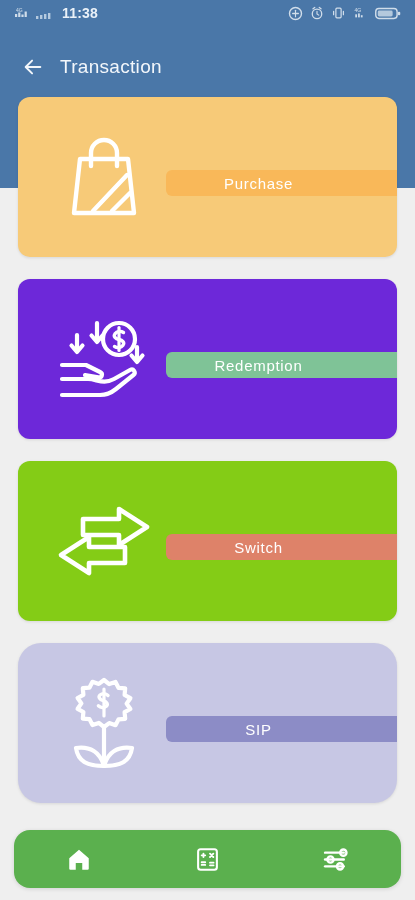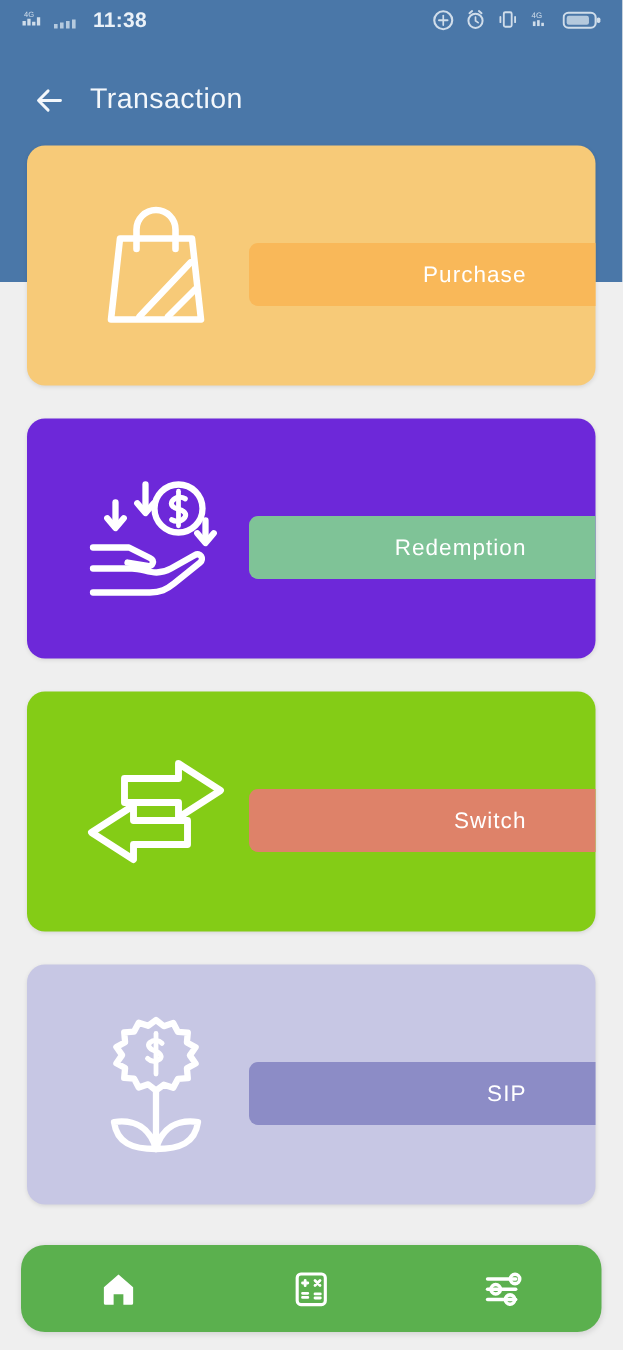--- a/index.html
+++ b/index.html
@@ -50,23 +50,23 @@
   }
   .card-icon {
     width:108px; min-width:108px;
     display:flex; align-items:center; justify-content:center;
     margin-left:32px;
   }
   .card-icon svg { display:block; }
   .card-pill {
     position:absolute;
     left:148px; right:-10px;
-    height:42px;
+    height:26px;
     border-radius:6px;
-    display:flex; align-items:center; justify-content:flex-end;margin-top:12px;
+    display:flex; align-items:center; justify-content:center;margin-top:12px;
   }
   .card-pill span {
     font-size:15px; color:#FFFFFF; letter-spacing:.7px;
     padding-right:56px;
   }
 
   
   .bottomnav {
     position:absolute; left:14px; right:14px; bottom:12px;
     height:58px; border-radius:16px;
@@ -183,21 +183,21 @@
         <svg width="94" height="76" viewBox="0 0 94 76">
           <path d="M62 6 90 24 62 42V32H26V16h36z" fill="none" stroke="#FFFFFF" stroke-width="4.6" stroke-linejoin="round"></path>
           <path d="M32 34 4 52l28 18V60h36V44H32z" fill="none" stroke="#FFFFFF" stroke-width="4.6" stroke-linejoin="round"></path>
         </svg>
       </div>
       <div class="card-pill" style="background:#DE8269;">
         <span>Switch</span>
       </div>
     </div>
 
-    <div class="card" style="background:#C7C7E4;">
+    <div class="card" style="background:#C7C7E4;border-radius:23px;">
       <div class="card-icon">
         <svg width="80" height="94" viewBox="0 0 80 94">
           <path d="M40 4l5.2 4.1 6.3-2.1 3.1 5.9 6.6.5-.6 6.6 5.8 3.2-3.8 5.4 3.8 5.4-5.8 3.2.6 6.6-6.6.5-3.1 5.9-6.3-2.1L40 51l-5.2-4.1-6.3 2.1-3.1-5.9-6.6-.5.6-6.6-5.8-3.2 3.8-5.4-3.8-5.4 5.8-3.2-.6-6.6 6.6-.5 3.1-5.9 6.3 2.1z" fill="none" stroke="#FFFFFF" stroke-width="4.2" stroke-linejoin="round"></path>
           <path d="M44 19.5a6 6 0 0 0-8-.5c-2 1.8-.5 4.5 3.2 5.6 3.7 1.1 5.2 3.8 3.2 5.6a6 6 0 0 1-8-.5" fill="none" stroke="#FFFFFF" stroke-width="3.4" stroke-linecap="round"></path>
           <path d="M40 13v27" stroke="#FFFFFF" stroke-width="3.2" stroke-linecap="round"></path>
           <path d="M40 52v38" stroke="#FFFFFF" stroke-width="4.2" stroke-linecap="round"></path>
           <path d="M40 90c-16 0-26-4-28-18 14-2 24 4 28 18z" fill="none" stroke="#FFFFFF" stroke-width="4.2" stroke-linejoin="round"></path>
           <path d="M40 90c16 0 26-4 28-18-14-2-24 4-28 18z" fill="none" stroke="#FFFFFF" stroke-width="4.2" stroke-linejoin="round"></path>
         </svg>
       </div>

